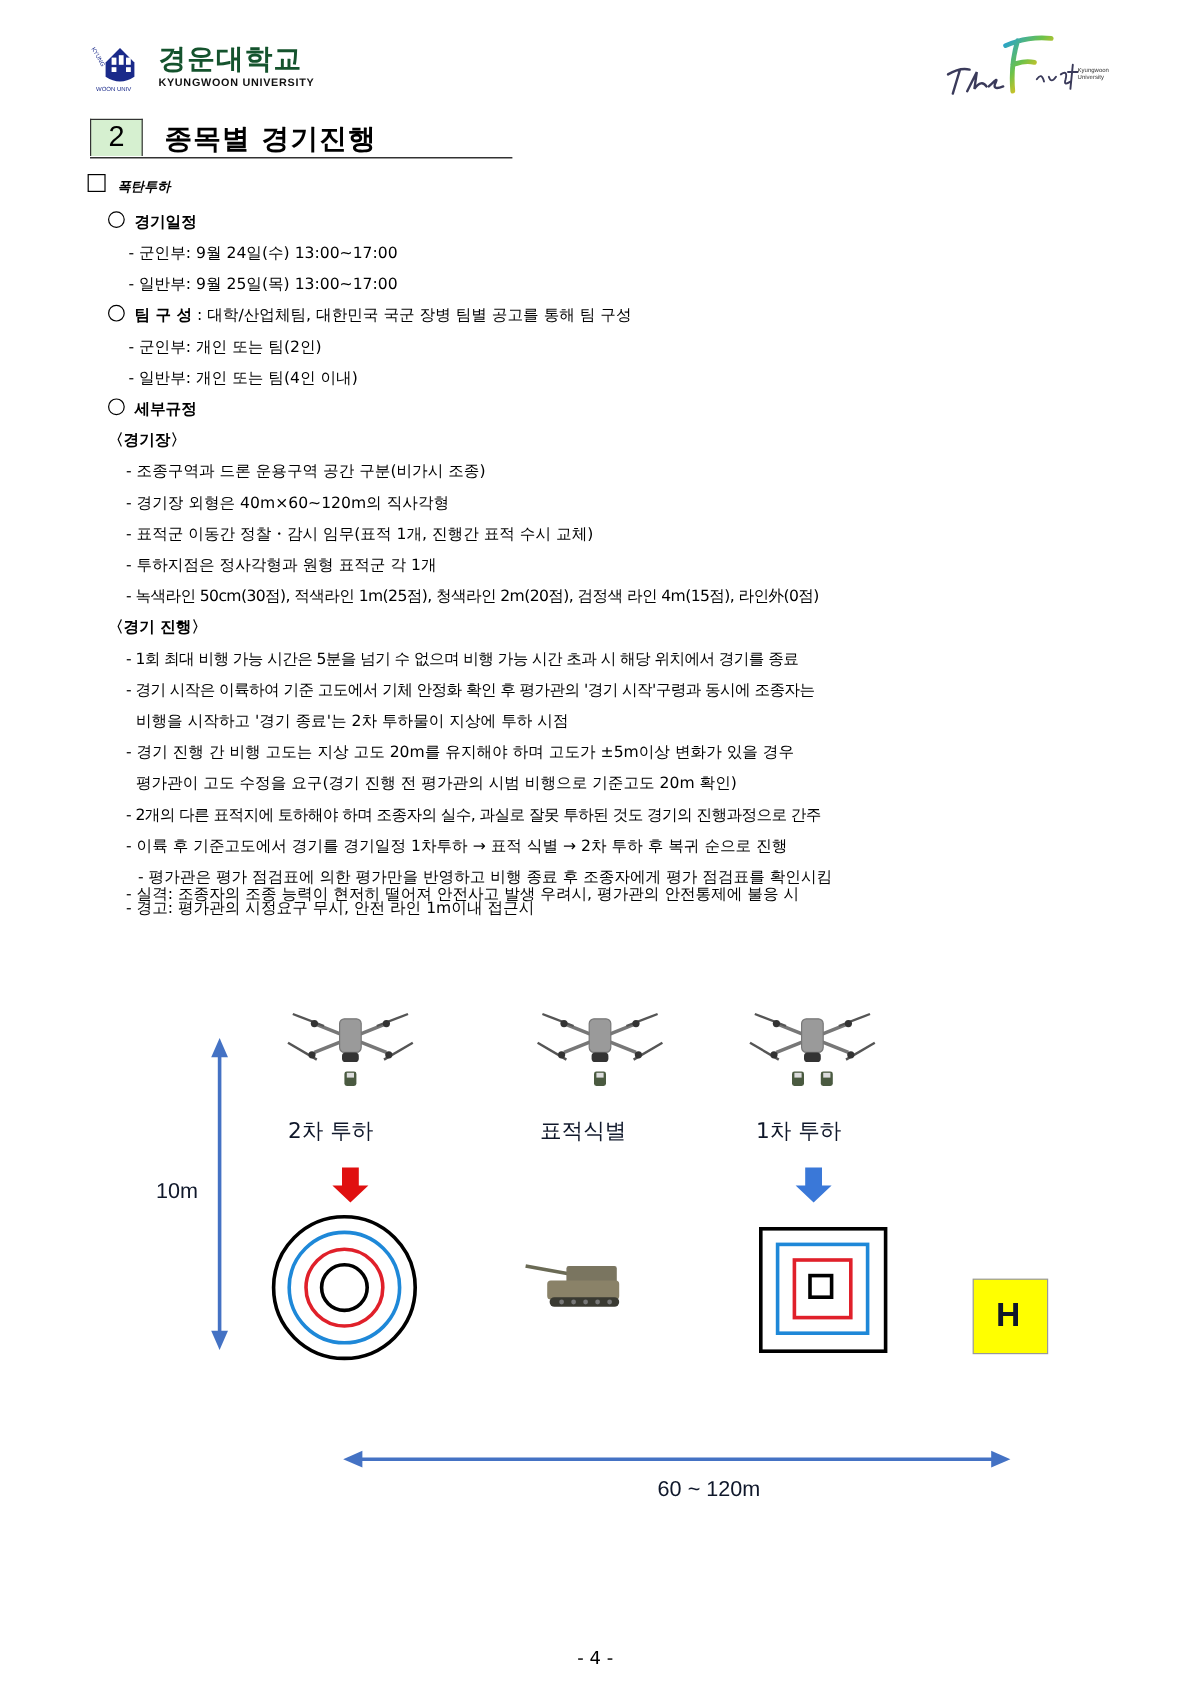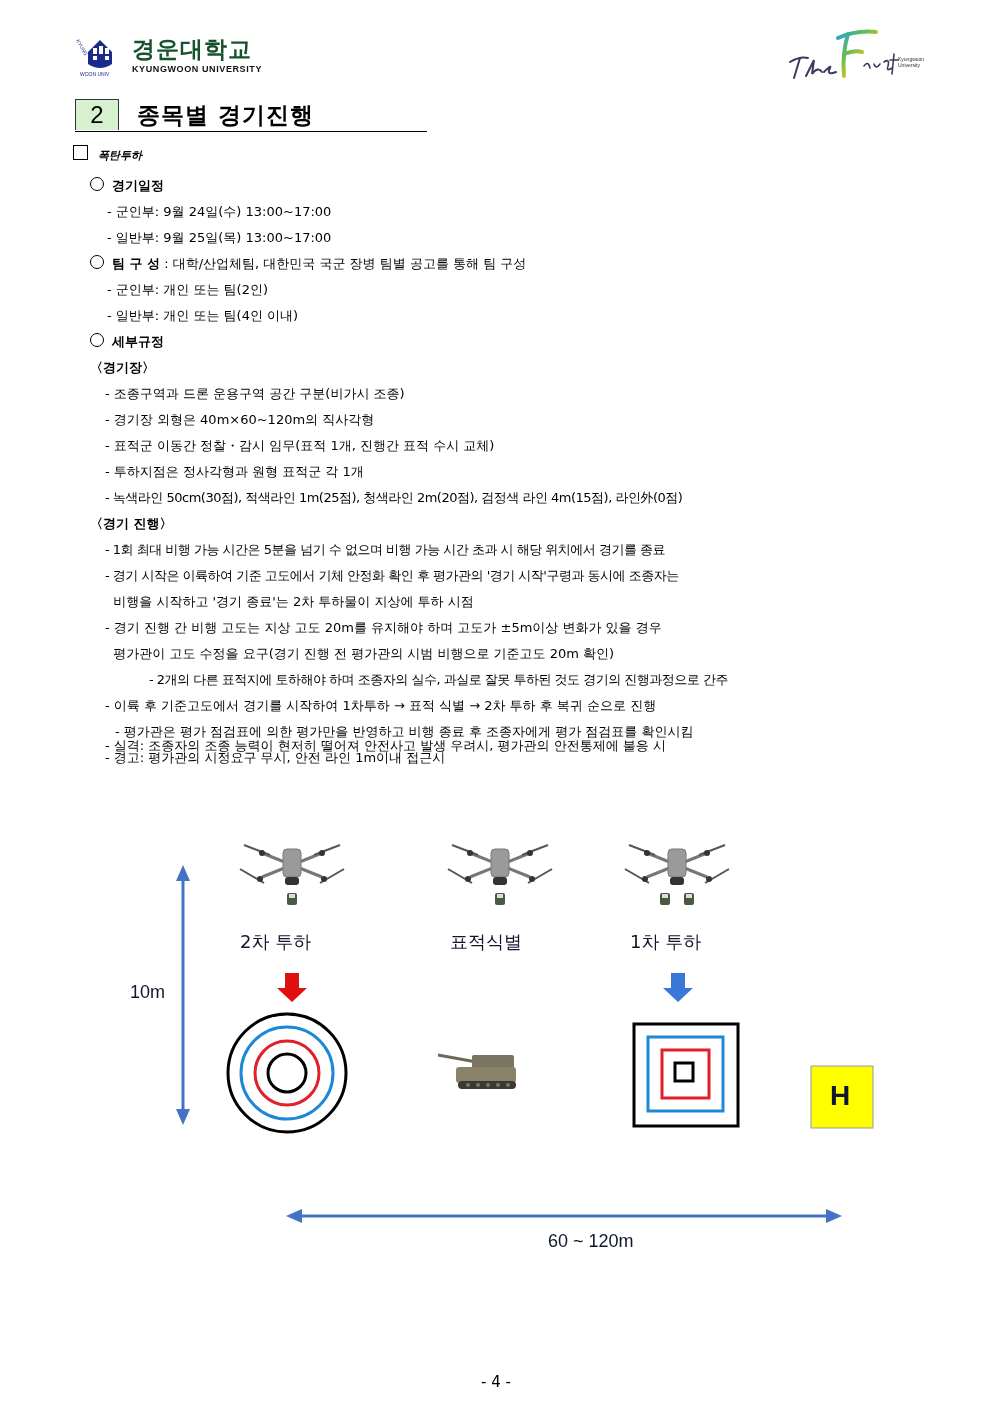--- a/index.html
+++ b/index.html
@@ -105,22 +105,22 @@
 <div class="line" style="left:105px; top:436px;">- 표적군 이동간 정찰・감시 임무(표적 1개, 진행간 표적 수시 교체)</div>
 <div class="line" style="left:105px; top:462px;">- 투하지점은 정사각형과 원형 표적군 각 1개</div>
 <div class="line" style="left:105px; top:488px; letter-spacing:-0.5px;">- 녹색라인 50cm(30점), 적색라인 1m(25점), 청색라인 2m(20점), 검정색 라인 4m(15점), 라인外(0점)</div>
 
 <div class="line bold" style="left:90px; top:514px;">〈경기 진행〉</div>
 <div class="line" style="left:105px; top:540px; letter-spacing:-0.5px;">- 1회 최대 비행 가능 시간은 5분을 넘기 수 없으며 비행 가능 시간 초과 시 해당 위치에서 경기를 종료</div>
 <div class="line" style="left:105px; top:566px; letter-spacing:-0.5px;">- 경기 시작은 이륙하여 기준 고도에서 기체 안정화 확인 후 평가관의 '경기 시작'구령과 동시에 조종자는</div>
 <div class="line" style="left:105px; top:592px; white-space:pre;">  비행을 시작하고 '경기 종료'는 2차 투하물이 지상에 투하 시점</div>
 <div class="line" style="left:105px; top:618px;">- 경기 진행 간 비행 고도는 지상 고도 20m를 유지해야 하며 고도가 ±5m이상 변화가 있을 경우</div>
 <div class="line" style="left:105px; top:644px; white-space:pre;">  평가관이 고도 수정을 요구(경기 진행 전 평가관의 시범 비행으로 기준고도 20m 확인)</div>
-<div class="line" style="left:105px; top:670px; letter-spacing:-0.5px;margin-left:44px;">- 2개의 다른 표적지에 토하해야 하며 조종자의 실수, 과실로 잘못 투하된 것도 경기의 진행과정으로 간주</div>
-<div class="line" style="left:105px; top:696px;">- 이륙 후 기준고도에서 경기를 시작하여 1차투하 → 표적 식별 → 2차 투하 후 복귀 순으로 진행</div>
+<div class="line" style="left:105px; top:670px; letter-spacing:-0.5px;">- 2개의 다른 표적지에 토하해야 하며 조종자의 실수, 과실로 잘못 투하된 것도 경기의 진행과정으로 간주</div>
+<div class="line" style="left:105px; top:696px;">- 이륙 후 기준고도에서 경기를 경기일정 1차투하 → 표적 식별 → 2차 투하 후 복귀 순으로 진행</div>
 <div class="line" style="left:115px; top:722px;">- 평가관은 평가 점검표에 의한 평가만을 반영하고 비행 종료 후 조종자에게 평가 점검표를 확인시킴</div>
 <div class="line" style="left:105px; top:748px;">- 경고: 평가관의 시정요구 무시, 안전 라인 1m이내 접근시</div>
 <div class="line" style="left:105px; top:736px;">- 실격: 조종자의 조종 능력이 현저히 떨어져 안전사고 발생 우려시, 평가관의 안전통제에 불응 시</div>
 
 <div class="abs diagram">
   <svg width="760" height="440" viewBox="0 0 760 440" style="position:absolute;left:0;top:0;">
     <defs>
       <g id="drone">
         <line x1="-30" y1="-12" x2="30" y2="12" stroke="#777" stroke-width="3"></line>
         <line x1="30" y1="-12" x2="-30" y2="12" stroke="#777" stroke-width="3"></line>

